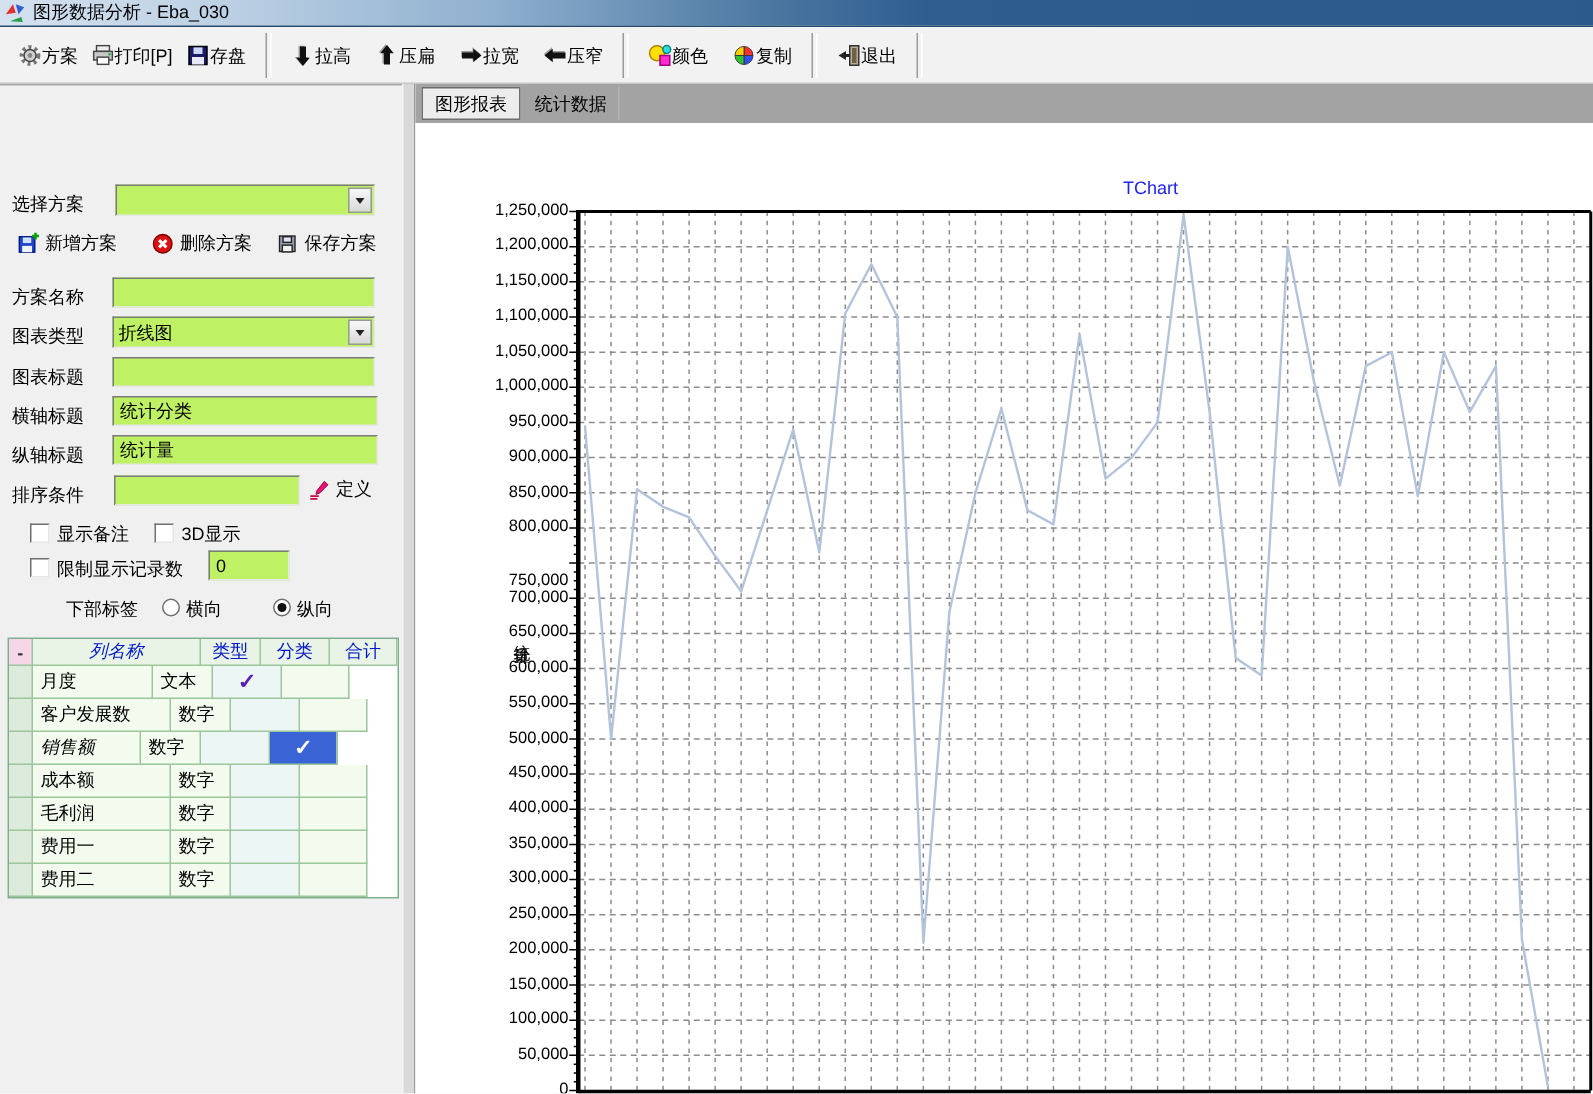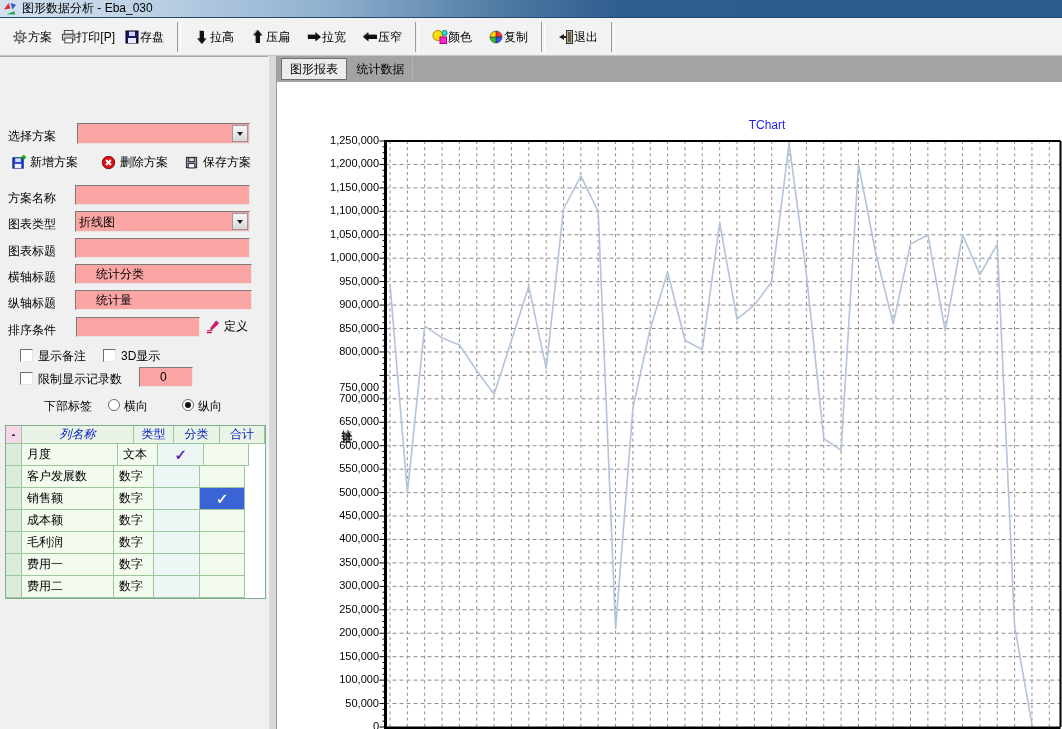--- a/index.html
+++ b/index.html
@@ -29,22 +29,22 @@
   .tbtn .ticon16{width:16px;height:16px;}
   .tbtn .tlabel{font-size:12px;line-height:13px;margin-top:1px;white-space:nowrap;}
   .tsep{width:2px;height:30px;border-left:1px solid #9a9a9a;border-right:1px solid #ffffff;margin:0 5px;}
   
   #leftpanel{
     position:absolute;left:0;top:56px;width:268px;height:673px;background:#f0f0f0;
     border-top:1px solid #a8a8a8;box-sizing:border-box;
   }
   .flabel{position:absolute;left:8px;font-size:12px;white-space:nowrap;}
   .sunken{
-    background:#fca5a5;border:1px solid;border-color:#7b7b7b #e6e6e6 #e6e6e6 #7b7b7b;
-    box-sizing:border-box;font-family:inherit;font-size:12px;padding:2px 20px;outline:none;
+    background:#bef264;border:1px solid;border-color:#7b7b7b #e6e6e6 #e6e6e6 #7b7b7b;
+    box-sizing:border-box;font-family:inherit;font-size:12px;padding:2px 4px;outline:none;
   }
   input.sunken{height:20px;}
   .combo{position:absolute;height:21px;}
   .combo .cbox{position:absolute;left:0;top:0;right:0;bottom:0;}
   .combo .cval{position:absolute;left:4px;top:3px;right:20px;font-size:12px;white-space:nowrap;overflow:hidden;}
   .combo .cbtn{
     position:absolute;right:2px;top:2px;width:16px;bottom:2px;
     background:linear-gradient(#f8f8f8,#d8d8d8);border:1px solid #999;box-sizing:border-box;
     display:flex;align-items:center;justify-content:center;
   }
@@ -286,37 +286,37 @@
   <div id="grid">
       <div class="grow ghead">
         <div class="gcell gsel" style="width: 16px;">-</div>
         <div class="gcell" style="width: 112px; font-style: italic;">列名称</div>
         <div class="gcell" style="width: 40px;">类型</div>
         <div class="gcell" style="width: 46px;">分类</div>
         <div class="gcell" style="width: 45px;">合计</div>
       </div>
       <div class="grow gbody">
         <div class="gcell gselcol" style="width: 16px;"></div>
-        <div class="gcell " style="width: 96px;">月度</div>
+        <div class="gcell " style="width: 80px;">月度</div>
         <div class="gcell " style="width: 40px;">文本</div>
         <div class="gcell gcat" style="width: 46px;">
           <span class="checkmark">✓</span>
         </div>
         <div class="gcell gtot" style="width: 45px;"></div>
       </div>
       <div class="grow gbody">
         <div class="gcell gselcol" style="width: 16px;"></div>
         <div class="gcell " style="width: 92px;">客户发展数</div>
         <div class="gcell " style="width: 40px;">数字</div>
         <div class="gcell gcat" style="width: 46px;"></div>
         <div class="gcell gtot" style="width: 45px;"></div>
       </div>
       <div class="grow gbody">
         <div class="gcell gselcol" style="width: 16px;"></div>
-        <div class="gcell " style="width: 92px;">销售额</div>
+        <div class="gcell " style="width: 72px; font-style: italic;">销售额</div>
         <div class="gcell " style="width: 40px;">数字</div>
         <div class="gcell gcat" style="width: 46px;"></div>
         <div class="gcell gtot on" style="width: 45px;">
           <span class="checkmark white">✓</span>
         </div>
       </div>
       <div class="grow gbody">
         <div class="gcell gselcol" style="width: 16px;"></div>
         <div class="gcell " style="width: 92px;">成本额</div>
         <div class="gcell " style="width: 40px;">数字</div>

